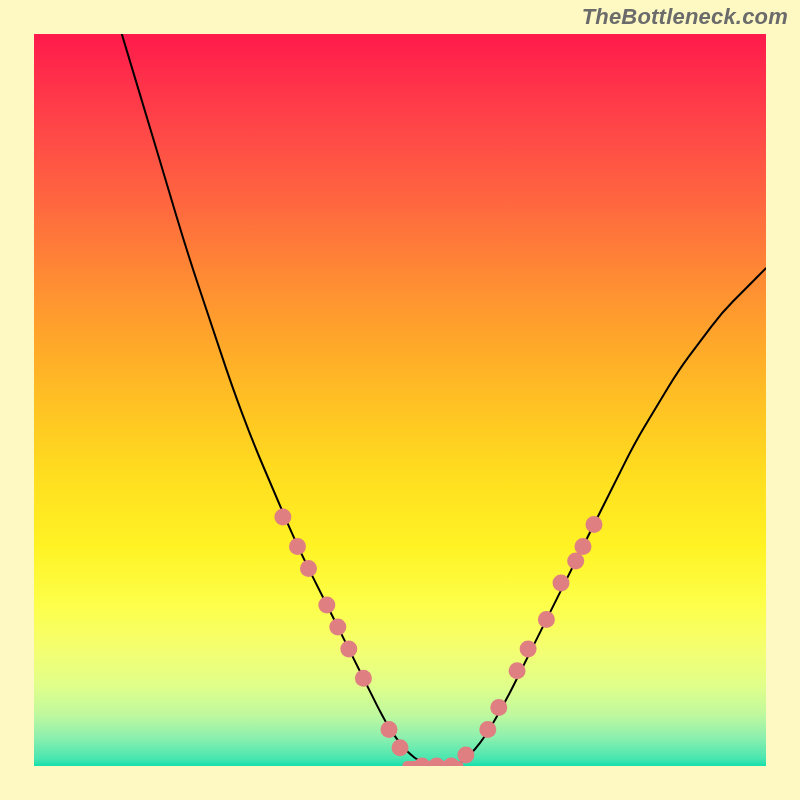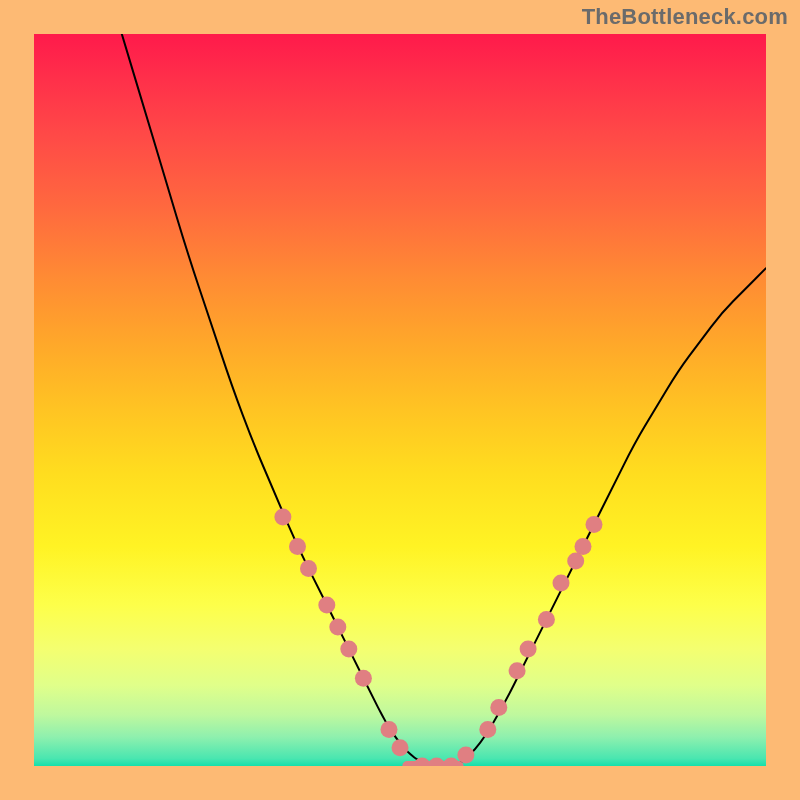--- a/index.html
+++ b/index.html
@@ -1,21 +1,22 @@
 <!DOCTYPE html>
 <html><head>
 <meta charset="utf-8">
 <style>
   * { margin: 0; padding: 0; box-sizing: border-box; }
   html, body { width: 800px; height: 800px; overflow: hidden; background: #fff; }
   .frame {
     position: relative;
     width: 800px;
     height: 800px;
-    background: #fdba74;
+    background: #fef9c3;
+    font-style: italic;
   }
   .watermark {
     position: absolute;
     top: 4px;
     right: 12px;
     font-family: Arial, Helvetica, sans-serif;
     font-size: 22px;
     font-weight: 600;
     color: #6b6b6b;
     letter-spacing: 0.2px;

